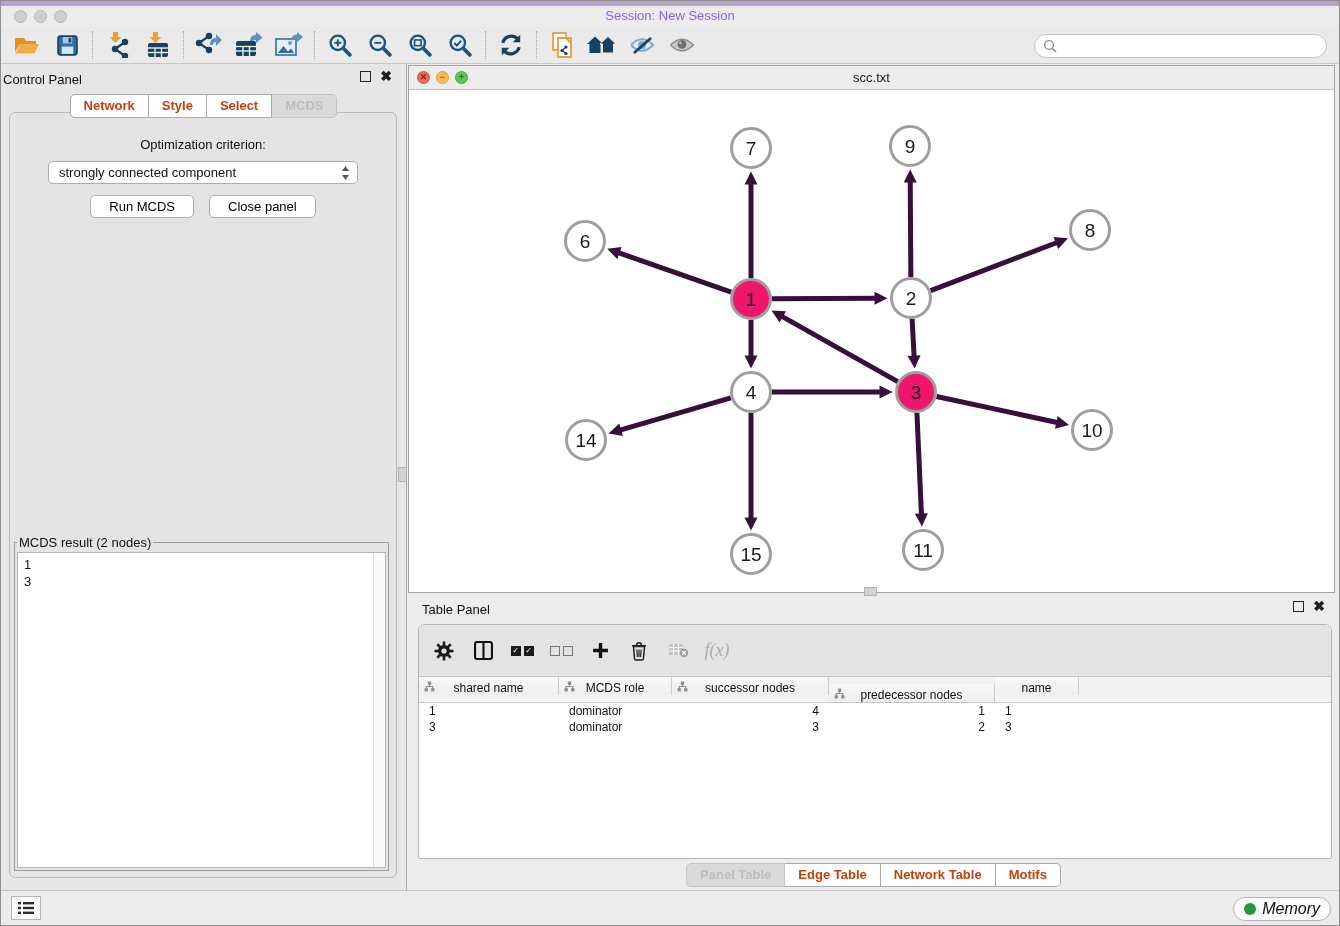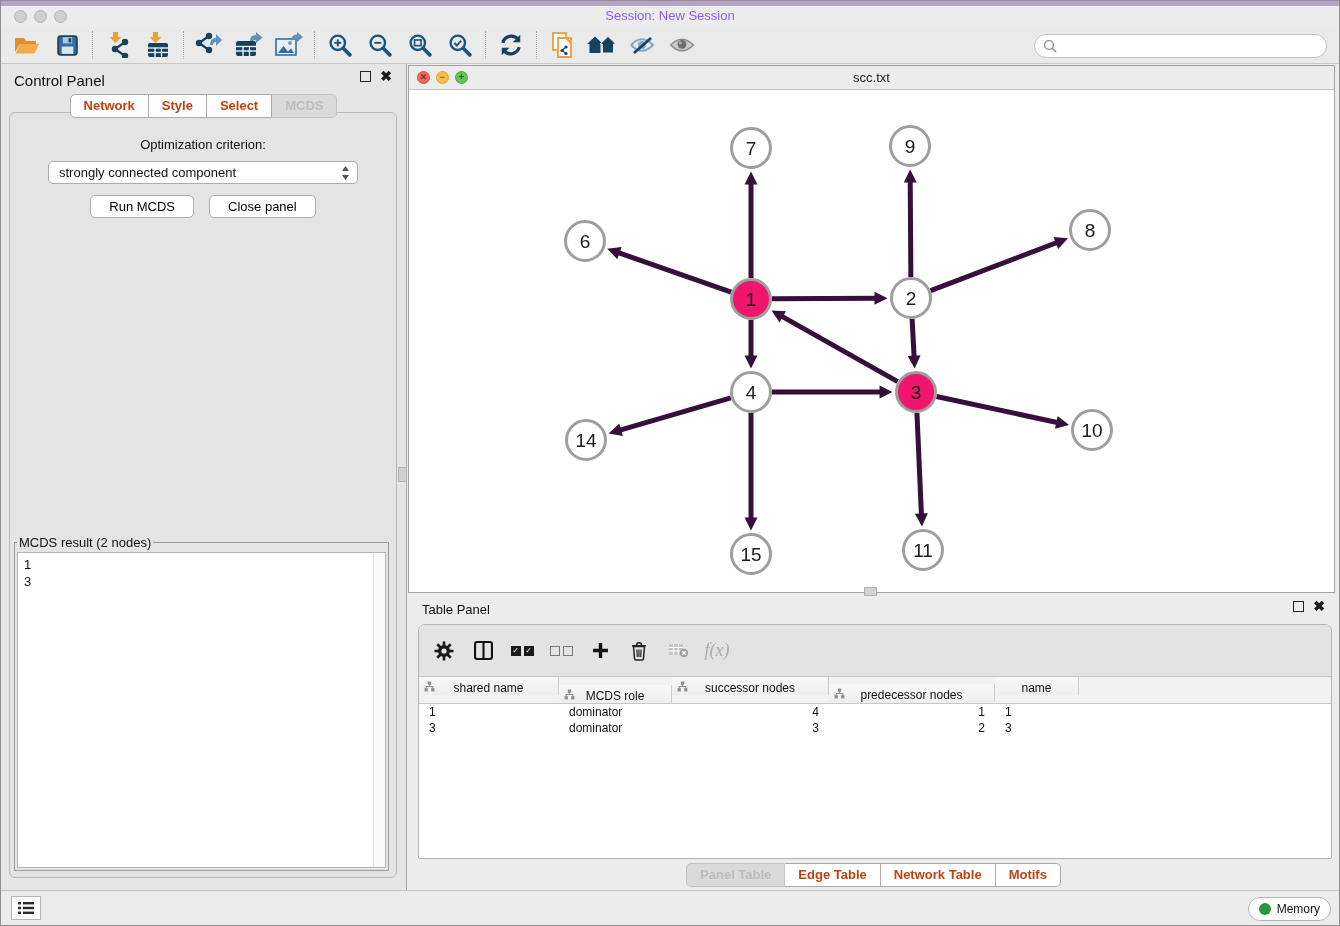--- a/index.html
+++ b/index.html
@@ -24,21 +24,21 @@
   .tb-btn { width:40px; height:31px; display:flex; align-items:center; justify-content:center; cursor:default; }
   .tb-sep { width:1px; height:28px; border-left:1px dotted #a8a8a8; margin:0 5px; }
   .search-wrap { position:absolute; right:12px; top:7px; width:293px; height:24px; background:#fff;
                  border:1px solid #c2c2c2; border-radius:12px; display:flex; align-items:center; padding-left:8px; }
   .search-wrap input { border:none; outline:none; flex:1; font-size:13px; background:transparent;
                        font-family:"Liberation Sans",sans-serif; padding:0 8px 0 4px; }
   
   .control-panel { position:absolute; top:63px; left:0; width:406px; bottom:35px;
                    background:#e6e6e6; border-right:1px solid #a9a9a9; }
   .panel-head { position:relative; height:30px; }
-  .panel-head .ph-title { position:absolute; left:13px; top:8px; font-size:15px; }
+  .panel-head .ph-title { position:absolute; left:2px; top:8px; font-size:13px; }
   .panel-icons { position:absolute; right:14px; top:7px; display:flex; gap:9px; align-items:center; }
   .float-box { width:11px; height:11px; border:1.5px solid #222; display:inline-block; }
   .close-x { font-size:14px; font-weight:bold; color:#1a1a1a; line-height:11px; }
   .seg-tabs { display:flex; justify-content:center; position:relative; z-index:2; }
   .seg-tab { background:#fff; border:1px solid #aaa; border-left:none; padding:3px 13px 4px;
              font-size:13px; font-weight:bold; color:#c2410c; cursor:default; white-space:nowrap; }
   .seg-tab:first-child { border-left:1px solid #aaa; border-radius:5px 0 0 5px; }
   .seg-tab:last-child { border-radius:0 5px 5px 0; }
   .seg-tab.selected { background:#dadada; color:#bcbcbc; border-color:#c3c3c3; }
   .cp-box { position:absolute; top:48px; left:8px; right:9px; bottom:12px;
@@ -91,21 +91,21 @@
   .tbl-row { display:flex; font-size:12px; height:16px; align-items:center; }
   .td-cell { height:16px; line-height:16px; white-space:nowrap; overflow:hidden; }
   .tp-tabs { position:absolute; left:0; right:0; top:266px; display:flex; justify-content:center; }
   
   .status-bar { position:absolute; left:0; right:0; bottom:0; height:35px; background:#ececec;
                 border-top:1px solid #c2c2c2; }
   .list-btn { position:absolute; left:10px; top:5px; width:30px; height:24px; background:#fdfdfd;
               border:1px solid #b5b5b5; display:flex; align-items:center; justify-content:center; cursor:default; }
   .memory-btn { position:absolute; right:8px; top:6px; height:24px; background:#fdfdfd;
                 border:1px solid #b5b5b5; border-radius:12px; display:flex; align-items:center;
-                gap:6px; padding:0 10px; font-size:12px; cursor:default; }
+                gap:6px; padding:0 10px; font-size:16px; cursor:default;font-style:italic; }
   .mem-dot { width:12px; height:12px; border-radius:50%; background:#28953f; }
   svg { display:block; }
 </style>
 </head>
 <body>
 
 <div class="app">
 
   <div class="top-strip"></div>
   <div class="titlebar">
@@ -528,21 +528,21 @@
             <span class="th-icon">
               <svg width="11" height="11" viewBox="0 0 10 10">
                 <rect x="3.5" y="0.5" width="3" height="3" fill="#8d8d8d"></rect>
                 <rect x="0.5" y="6.5" width="3" height="3" fill="#8d8d8d"></rect>
                 <rect x="6.5" y="6.5" width="3" height="3" fill="#8d8d8d"></rect>
                 <path d="M5 3.5 V5 M2 6.5 V5 H8 V6.5" stroke="#8d8d8d" fill="none"></path>
               </svg>
             </span>
             <span>shared name</span>
           </div>
-          <div class="th-cell" style="width: 113px; margin-top: 8px;">
+          <div class="th-cell" style="width: 113px;">
             <span class="th-icon">
               <svg width="11" height="11" viewBox="0 0 10 10">
                 <rect x="3.5" y="0.5" width="3" height="3" fill="#8d8d8d"></rect>
                 <rect x="0.5" y="6.5" width="3" height="3" fill="#8d8d8d"></rect>
                 <rect x="6.5" y="6.5" width="3" height="3" fill="#8d8d8d"></rect>
                 <path d="M5 3.5 V5 M2 6.5 V5 H8 V6.5" stroke="#8d8d8d" fill="none"></path>
               </svg>
             </span>
             <span>MCDS role</span>
           </div>

